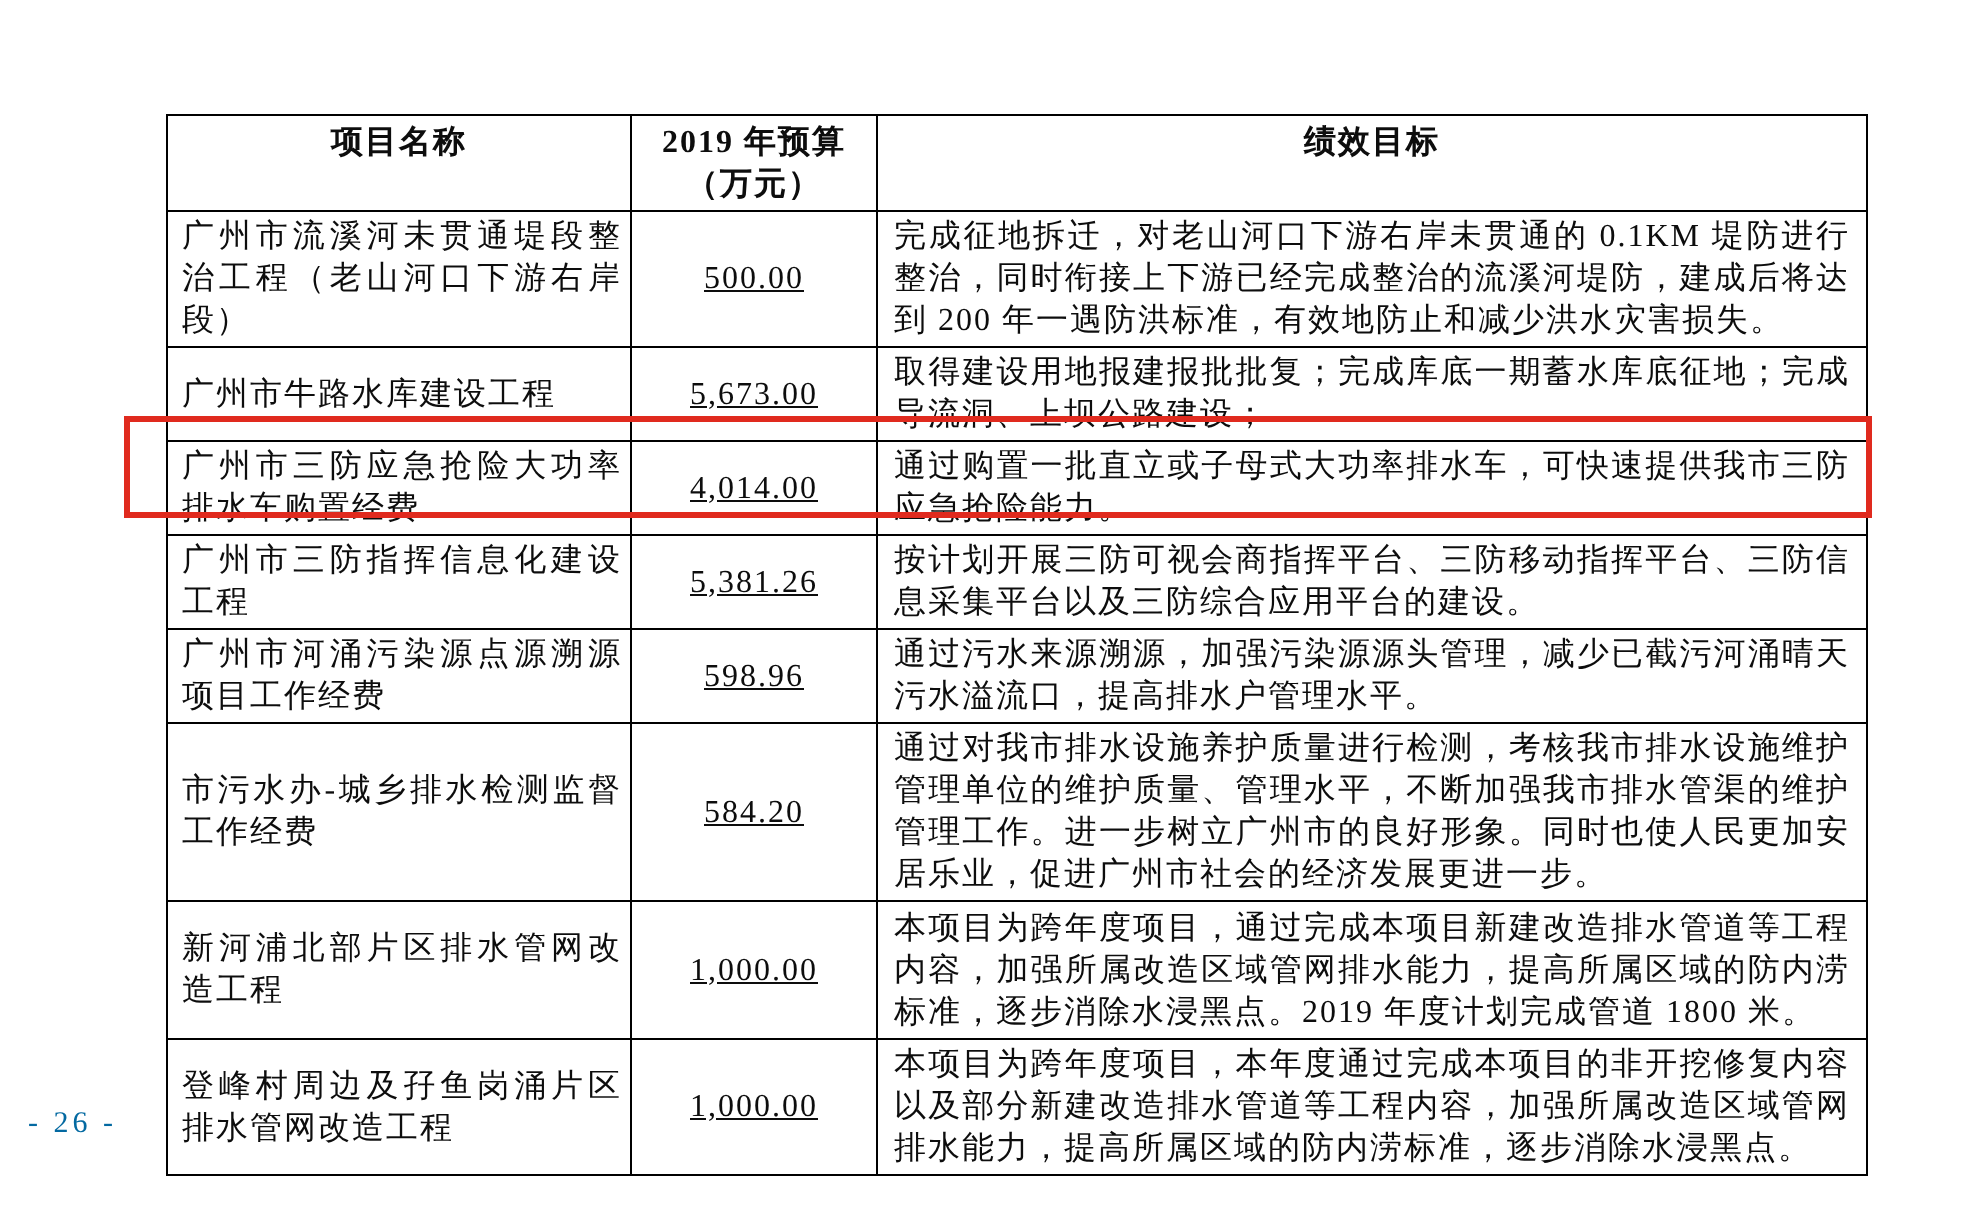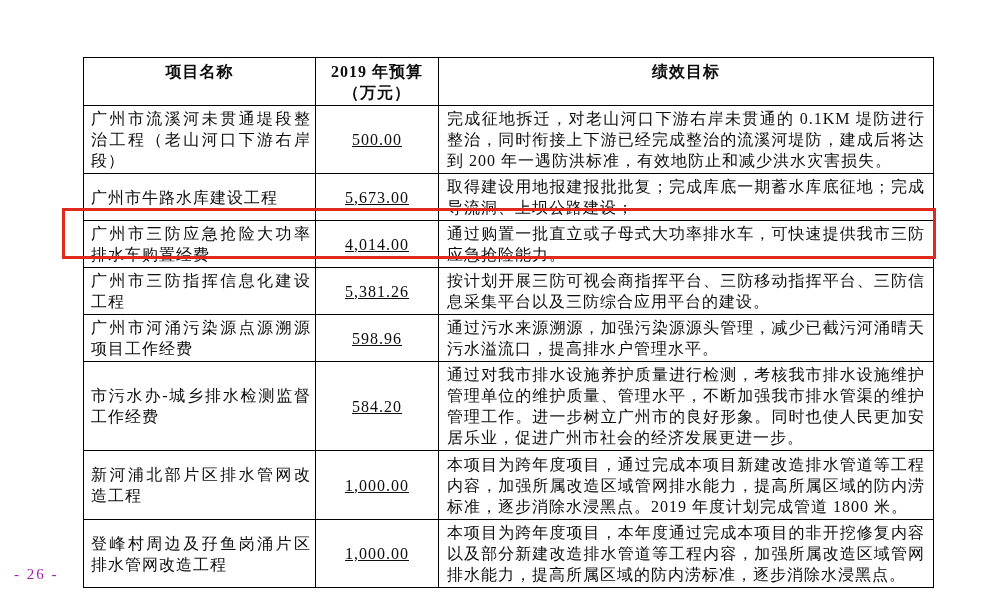--- a/index.html
+++ b/index.html
@@ -71,24 +71,24 @@
     width: 874px;
     height: 51px;
     box-sizing: border-box;
     border: 3px solid #e02a1e;
     pointer-events: none;
     background: transparent;
   }
   .page-number {
     position: absolute;
     left: 14px;
-    top: 566px;
+    top: 554px;
     font-size: 15px;
     letter-spacing: 2px;
-    color: #a21caf;
+    color: #0369a1;
     white-space: pre;
   }
 </style>
 </head>
 <body>
 
 <div class="page">
 
   <table class="budget-table">
     <colgroup>

